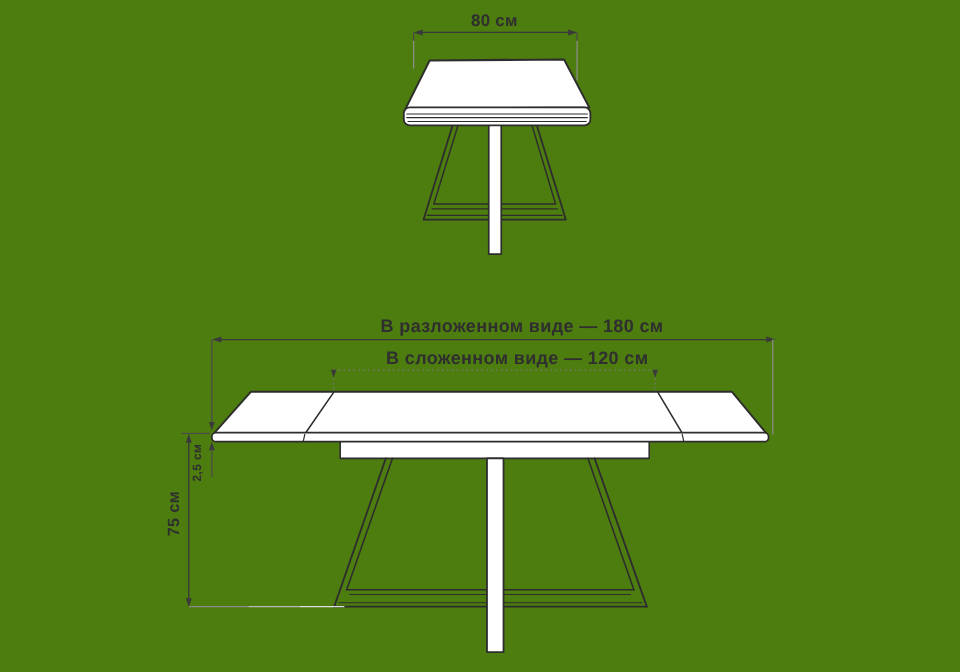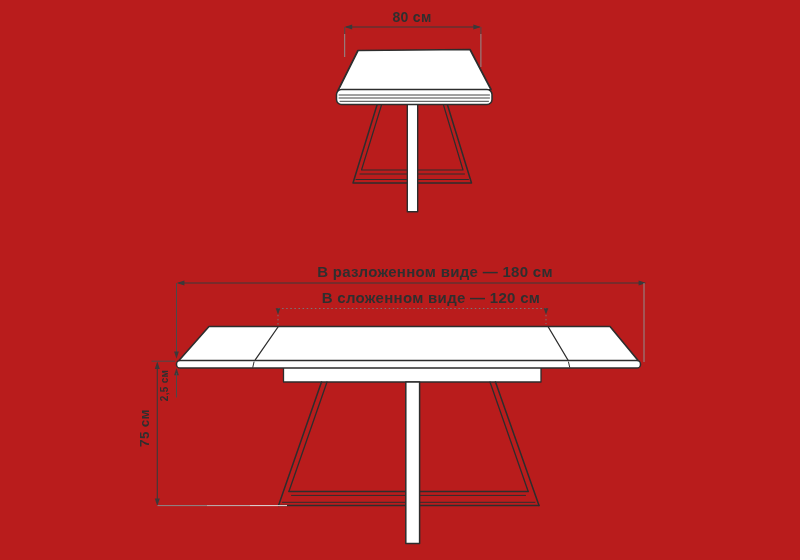--- a/index.html
+++ b/index.html
@@ -4,21 +4,21 @@
 <style>
   html, body {
     margin: 0;
     padding: 0;
     background: #ffffff;
   }
   #canvas {
     position: relative;
     width: 800px;
     height: 560px;
-    background: #b91c1c;
+    background: #4d7c0f;
     overflow: hidden;
     font-family: "Liberation Sans", "DejaVu Sans", sans-serif;
   }
   svg text {
     font-family: "Liberation Sans", "DejaVu Sans", sans-serif;
     font-weight: 600;
     fill: #2f2f2f;
     letter-spacing: 0.3px;
   }
   .outline { stroke: #2d2d2d; fill: none; stroke-linejoin: round; stroke-linecap: round; }

